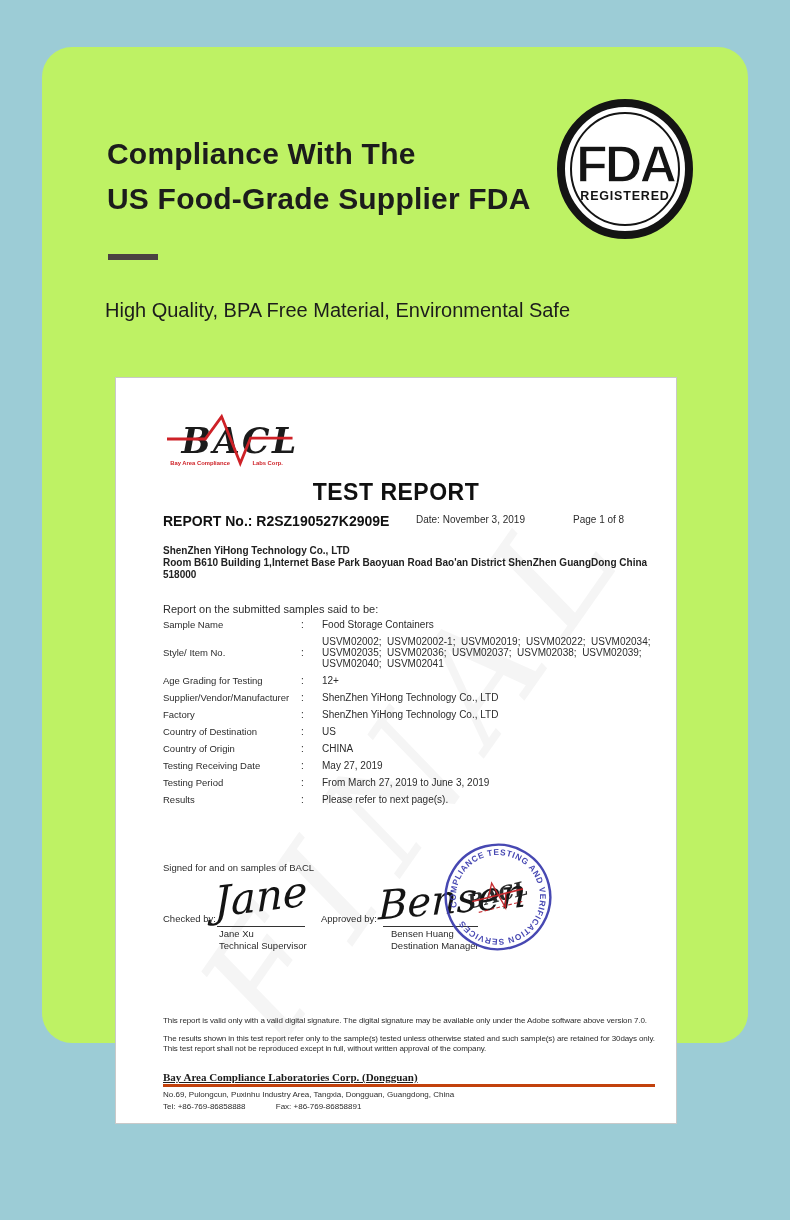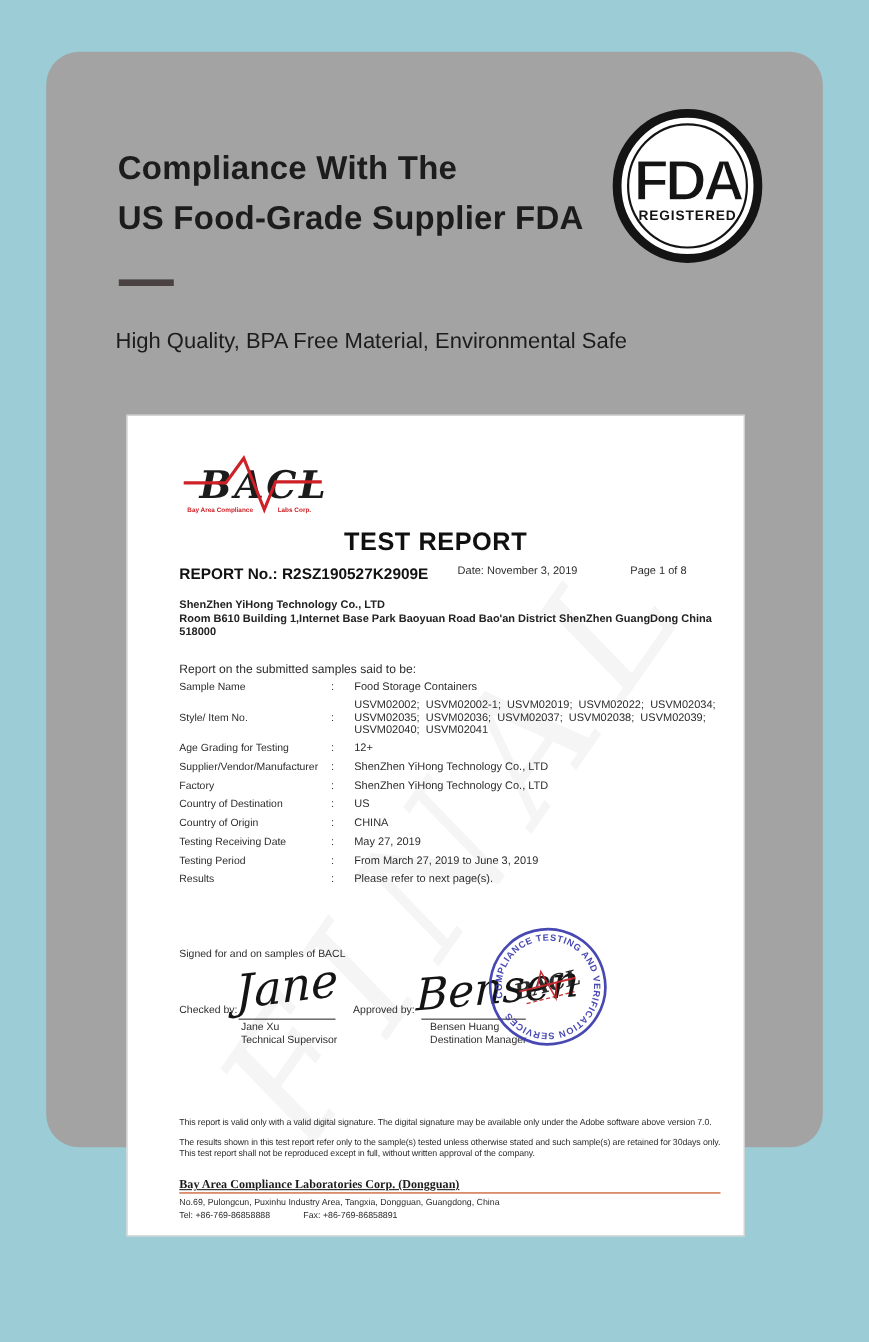--- a/index.html
+++ b/index.html
@@ -1,18 +1,18 @@
 <!DOCTYPE html>
 <html><head>
 <meta charset="utf-8">
 <style>
   html,body{margin:0;padding:0;background:#9cccd6;}
   .canvas{position:relative;width:790px;height:1220px;background:#9cccd6;overflow:hidden;
           font-family:"Liberation Sans",sans-serif;color:#1c1c1c;}
-  .card{position:absolute;left:42px;top:47px;width:706px;height:996px;background:#a3a3a3;border-radius:30px;}
+  .card{position:absolute;left:42px;top:47px;width:706px;height:996px;background:#bef264;border-radius:30px;}
 
   
   .headline{position:absolute;left:65px;top:84px;font-size:30px;font-weight:bold;line-height:45px;letter-spacing:.2px;color:#1c1c1c;}
   .fda-badge{position:absolute;left:512px;top:50px;width:142px;height:144px;}
   .fda-badge text{font-family:"Liberation Sans",sans-serif;}
   .dash{position:absolute;left:66px;top:207px;width:50px;height:6px;background:#4a4242;}
   .subtitle{position:absolute;left:63px;top:252px;font-size:20px;color:#1c1c1c;}
 
   
   .doc{position:absolute;left:73px;top:330px;width:560px;height:745px;background:#fff;border:1px solid #c9c9c9;
@@ -50,21 +50,21 @@
   .name-checked{left:103px;}
   .name-approved{left:275px;}
 
   .stamp{position:absolute;left:326px;top:463px;width:112px;height:112px;}
   .stamp text{font-family:"Liberation Sans",sans-serif;}
   .stamp .mini-bacl{font-family:"DejaVu Serif",serif;font-style:italic;}
 
   .disclaimers{position:absolute;left:47px;top:638px;width:506px;font-size:8px;line-height:10.5px;letter-spacing:-.1px;color:#2c2c2c;}
   .disclaimers p{margin:0 0 7px 0;}
   .doc-footer{position:absolute;left:47px;top:693px;width:492px;}
-  .footer-rule{border-bottom:1px solid #c2410c;padding-bottom:1px;}
+  .footer-rule{border-bottom:3px solid #c2410c;padding-bottom:1px;}
   .footer-company{font-family:"Liberation Serif",serif;font-size:11px;font-weight:bold;text-decoration:underline;color:#1d1d1d;}
   .footer-address{font-size:8px;margin-top:3px;line-height:10px;}
   .footer-telfax{font-size:8px;margin-top:2px;line-height:10px;}
   .footer-fax{margin-left:28px;}
 </style>
 </head>
 <body>
 
 <div class="canvas">
   <div class="card">

